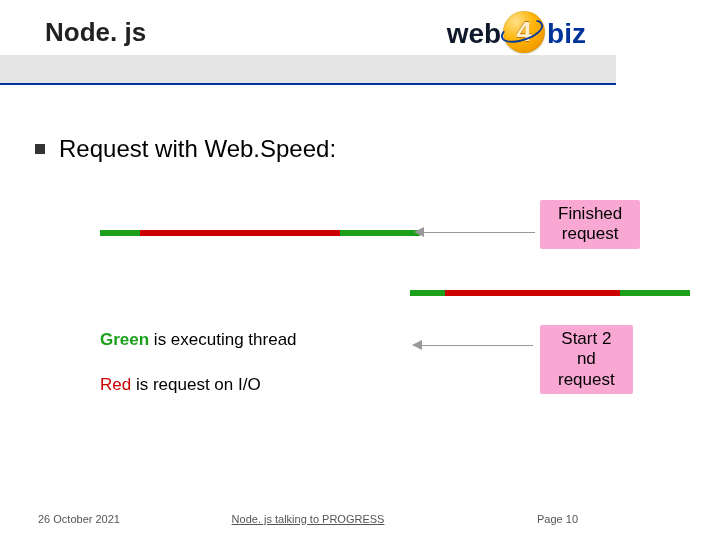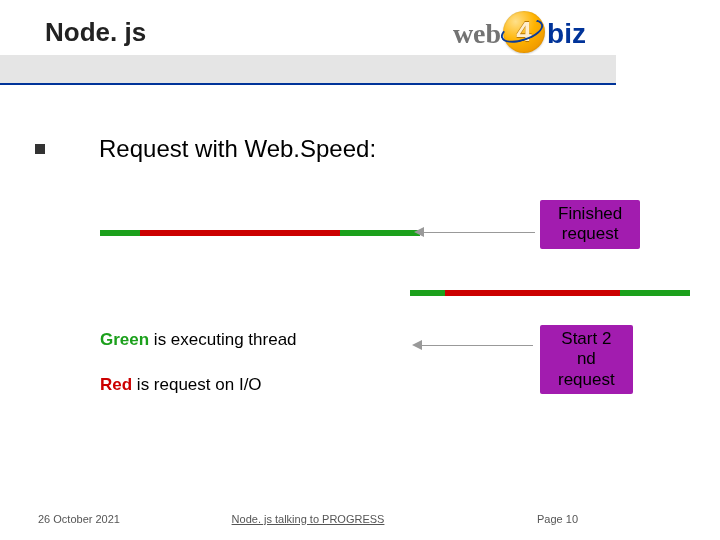--- a/index.html
+++ b/index.html
@@ -1,41 +1,41 @@
 <!DOCTYPE html>
 <html><head>
 <meta charset="utf-8">
 <style>
   * { box-sizing: border-box; margin: 0; padding: 0; }
   html, body { width: 720px; height: 540px; font-family: Verdana, Arial, sans-serif; background: #ffffff; color: #000; }
   .slide { position: relative; width: 616px; height: 540px; }
   .header-band { position: absolute; left: 0; right: 0; top: 55px; height: 30px; background: #e5e5e5; border-bottom: 2px solid #003399; }
   .title { position: absolute; left: 45px; top: 17px; font-size: 26px; font-weight: bold; color: #222; }
   .logo { position: absolute; right: 30px; top: 13px; display: flex; align-items: center; }
-  .logo-web { font-size: 28px; color: #737373; font-weight: bold; letter-spacing: 0; font-family: Liberation Serif, serif; }
+  .logo-web { font-size: 28px; color: #0f172a; font-weight: bold; letter-spacing: 0; }
   .logo-orb { display: inline-flex; align-items: center; justify-content: center; width: 42px; height: 42px; border-radius: 50%; background: radial-gradient(circle at 30% 25%, #ffe08a 0%, #ffb300 45%, #e68a00 100%); margin: 0 2px; position: relative; top: -2px; box-shadow: 0 0 2px rgba(0,0,0,0.2) inset, 0 1px 2px rgba(0,0,0,.2); }
   .logo-orb-ring { position: absolute; width: 44px; height: 20px; border: 2px solid #0a3b99; border-radius: 50%; transform: rotate(-18deg); top: 10px; left: -3px; border-top-color: transparent; }
   .logo-orb-num { font-size: 28px; font-weight: bold; color: #ffeecc; text-shadow: 0 1px 0 #b87700, 0 -1px 0 #b87700; }
   .logo-biz { font-size: 28px; color: #003399; font-weight: bold; text-align: center; }
   .bullet-row { position: absolute; left: 35px; top: 135px; display: flex; align-items: center; }
   .bullet-mark { width: 10px; height: 10px; background: #333; margin-right: 14px; flex-shrink: 0; }
-  .bullet-text { font-size: 24px; color: #000; margin-left: 40px; }
+  .bullet-text { font-size: 24px; color: #000; }
 
   .tl-container { position: absolute; left: 0; right: 0; top: 200px; }
   .tl-row { position: absolute; height: 6px; }
   .seg { position: absolute; top: 0; height: 6px; }
   .green { background: #1ca01c; }
   .red { background: #cc0000; }
-  .label-box { position: absolute; background: #a21caf; padding: 4px 18px; font-size: 17px; text-align: center; line-height: 1.2; border-radius: 2px; }
+  .label-box { position: absolute; background: #f9a8d4; padding: 4px 18px; font-size: 17px; text-align: center; line-height: 1.2; border-radius: 2px; }
   .arrow-line { position: absolute; height: 0; border-top: 1px solid #999; }
   .arrow-head-l { position: absolute; width: 0; height: 0; border-top: 5px solid transparent; border-bottom: 5px solid transparent; border-right: 10px solid #999; }
 
   .legend { position: absolute; left: 100px; }
   .legend-green-word { color: #1ca01c; font-weight: bold; margin-top: 9px; }
-  .legend-red-word { color: #cc0000; font-weight: bold; }
+  .legend-red-word { color: #cc0000; font-weight: normal; }
   .legend-line { font-size: 17px; }
 
   .footer { position: absolute; left: 0; right: 0; bottom: 15px; display: flex; justify-content: space-between; align-items: center; padding: 0 38px; font-size: 11px; color: #555; }
   .footer-center { position: absolute; left: 50%; transform: translateX(-50%); font-size: 11px; color: #555; text-decoration: underline; }
 </style>
 </head>
 <body>
 
 <div class="slide">
 

